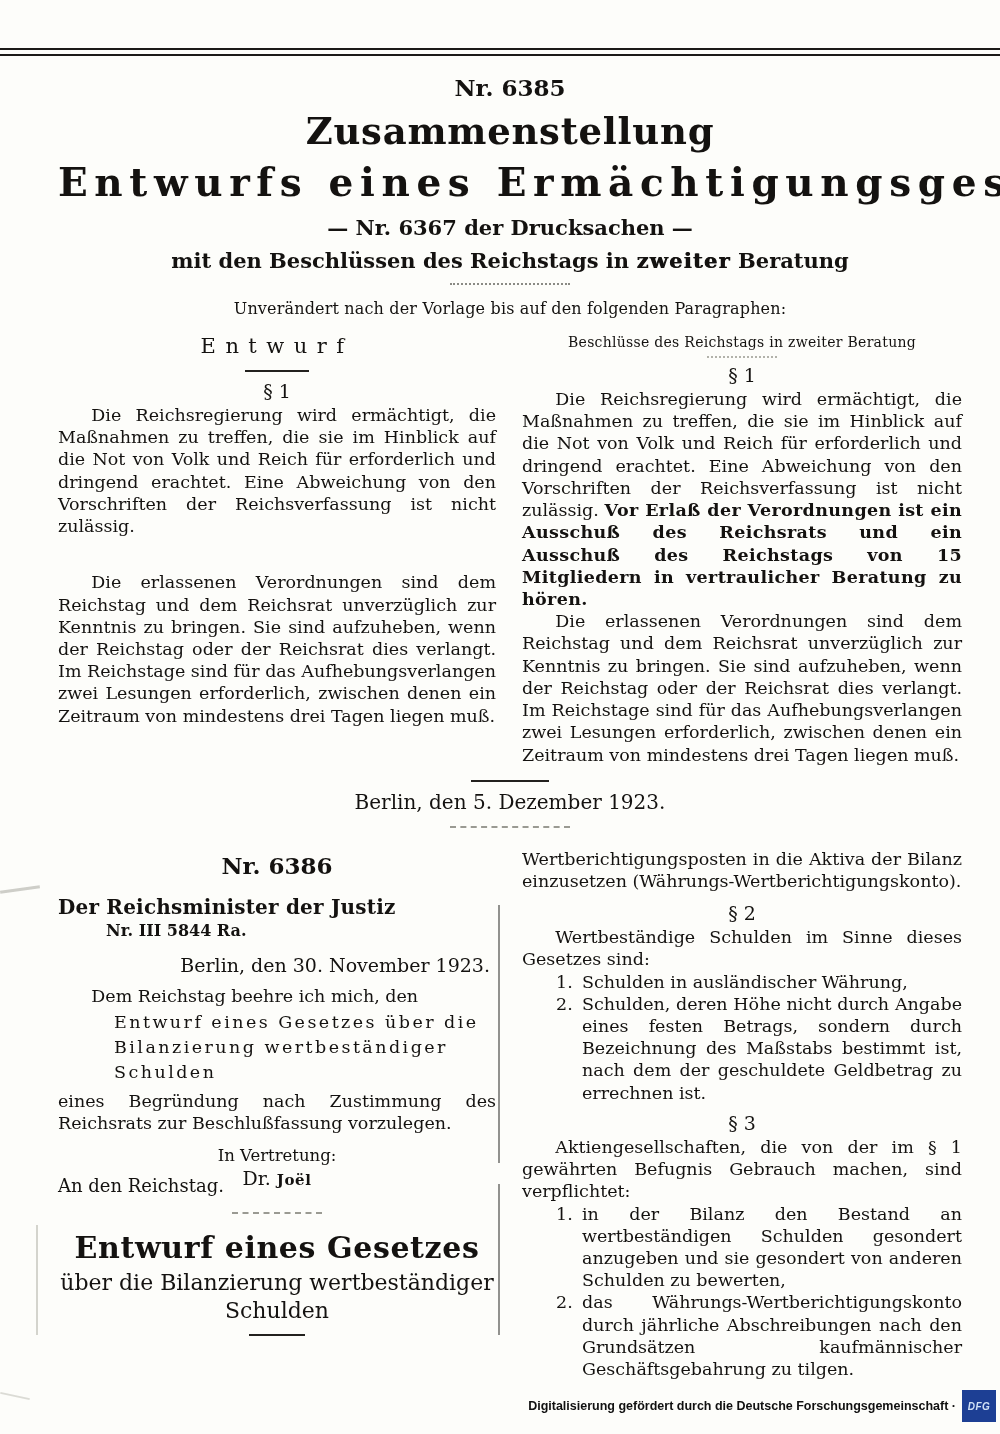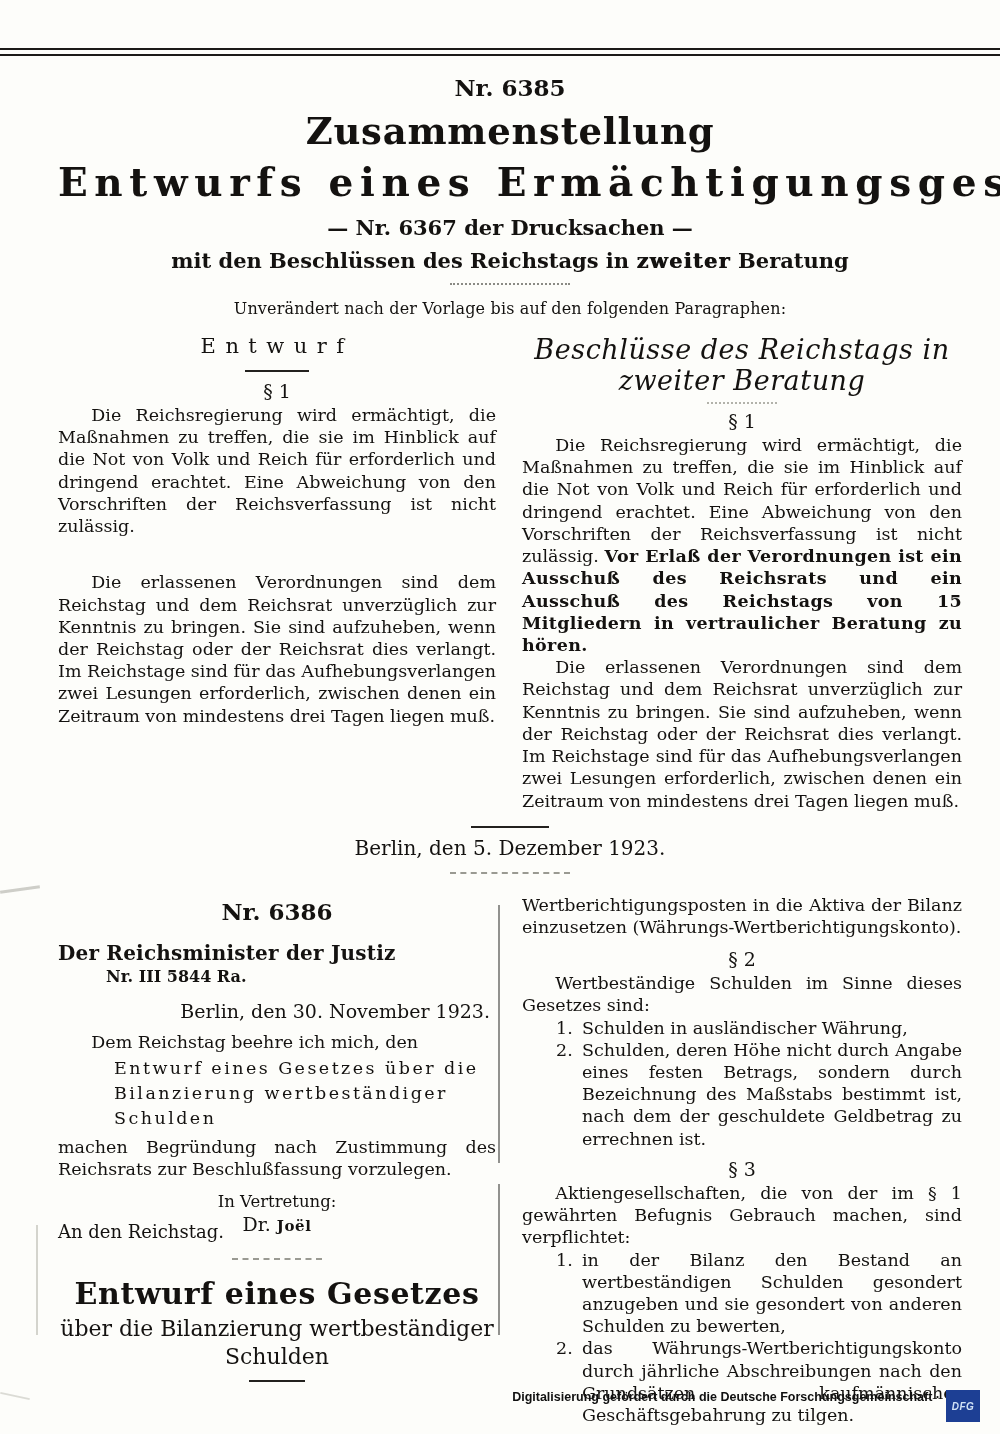--- a/index.html
+++ b/index.html
@@ -33,21 +33,21 @@
   .st2 .xbold{font-weight:bold;letter-spacing:.06em;text-shadow:.6px 0 0 #141210;}
   .dot-rule{width:120px;margin:10px auto 0;border-top:2px dotted #8a8a84;}
   .note{font-size:16px;font-weight:normal;text-align:center;margin-top:14px;letter-spacing:.01em;}
   
   .cols{display:flex;margin-top:16px;}
   .col-l{width:438px;flex:none;}
   .col-gap{width:26px;flex:none;position:relative;}
   .col-r{width:440px;flex:none;}
   .col-head-l{font-size:21px;text-align:center;letter-spacing:.45em;margin-bottom:12px;}
   .head-underline{width:64px;margin:2px auto 8px;border-top:2px solid #23211e;}
-  .col-head-r{font-size:27px;text-align:center;letter-spacing:.02em;font-style:italic;}
+  .col-head-r{font-size:14px;text-align:center;letter-spacing:.02em;}
   .head-underline-dotted{width:70px;margin:6px auto 4px;border-top:2px dotted #b2b2aa;}
   .smark{font-size:19px;text-align:center;margin:6px 0 2px;}
   p.body{font-size:17.5px;line-height:1.27;text-align:justify;margin:0;}
   p.body.indent{text-indent:1.9em;}
   .gap34{height:34px;}
   .boldrun{font-weight:bold;letter-spacing:.02em;}
   
   .date-block{text-align:center;margin-top:14px;}
   .short-rule{width:78px;margin:0 auto 8px;border-top:2px solid #23211e;}
   .date-line{font-size:20px;}
@@ -65,21 +65,21 @@
   .addr{font-size:18px;margin-top:-14px;}
   .dash-rule2{width:90px;margin:16px auto 0;border-top:2px dashed #9a9a92;}
   .law-t1{font-size:30px;font-weight:bold;text-align:center;margin-top:16px;letter-spacing:.02em;}
   .law-t2{font-size:22px;text-align:center;margin-top:4px;line-height:1.25;}
   .law-rule{width:56px;margin:10px auto 0;border-top:2px solid #23211e;}
   .list{margin:0 0 0 34px;}
   .list-item{display:flex;font-size:17.5px;line-height:1.27;}
   .list-item .num{flex:none;width:26px;}
   .list-item .txt{flex:auto;text-align:justify;}
   
-  .footer{position:absolute;right:20px;bottom:12px;display:flex;align-items:flex-start;gap:6px;
+  .footer{position:absolute;right:4px;bottom:12px;display:flex;align-items:center;gap:6px;
           font-family:"Liberation Sans","DejaVu Sans",sans-serif;}
   .footer-text{font-size:12.5px;font-weight:bold;color:#101010;}
   .dfg-box{width:34px;height:32px;display:flex;align-items:center;justify-content:center;
            font-size:10px;font-weight:bold;font-style:italic;letter-spacing:.05em;}
   
   .artifact{position:absolute;pointer-events:none;}
   .art1{left:0;top:888px;width:40px;height:3px;background:#b9b9b2;transform:rotate(-8deg);opacity:.7;}
   .art2{left:36px;top:1225px;width:2px;height:110px;background:#c9c9c2;opacity:.8;}
   .art3{left:498px;top:905px;width:2px;height:430px;background:linear-gradient(#3a3a36 0 60%,transparent 60% 65%,#3a3a36 65% 100%);opacity:.55;}
   .art4{left:0;top:1395px;width:30px;height:2px;background:#c4c4bc;transform:rotate(12deg);opacity:.6;}
@@ -127,21 +127,21 @@
   </div>
 
   <div class="cols" style="margin-top:20px;">
     <div class="col-l">
       <div class="s2-doc-no">Nr. 6386</div>
       <div class="minister">Der Reichsminister der Justiz</div>
       <div class="refno">Nr. III 5844 Ra.</div>
       <div class="s2-date">Berlin, den 30. November 1923.</div>
       <div class="intro">Dem Reichstag beehre ich mich, den</div>
       <div class="draft-title">Entwurf eines Gesetzes über die Bilanzierung wertbeständiger Schulden</div>
-      <p class="body" style="margin-top:4px;">machen Begründung nach Zustimmung des Reichsrats zur Beschlußfassung vorzulegen.</p>
+      <p class="body" style="margin-top:4px;">eines Begründung nach Zustimmung des Reichsrats zur Beschlußfassung vorzulegen.</p>
       <div class="sig-center">In Vertretung:</div>
       <div class="sig-name"><span>Dr. </span><span class="nm">Joël</span></div>
       <div class="addr">An den Reichstag.</div>
       <div class="dash-rule2"></div>
       <div class="law-t1">Entwurf eines Gesetzes</div>
       <div class="law-t2">über die Bilanzierung wertbeständiger Schulden</div>
       <div class="law-rule"></div>
 
     </div>
     <div class="col-gap"></div>

